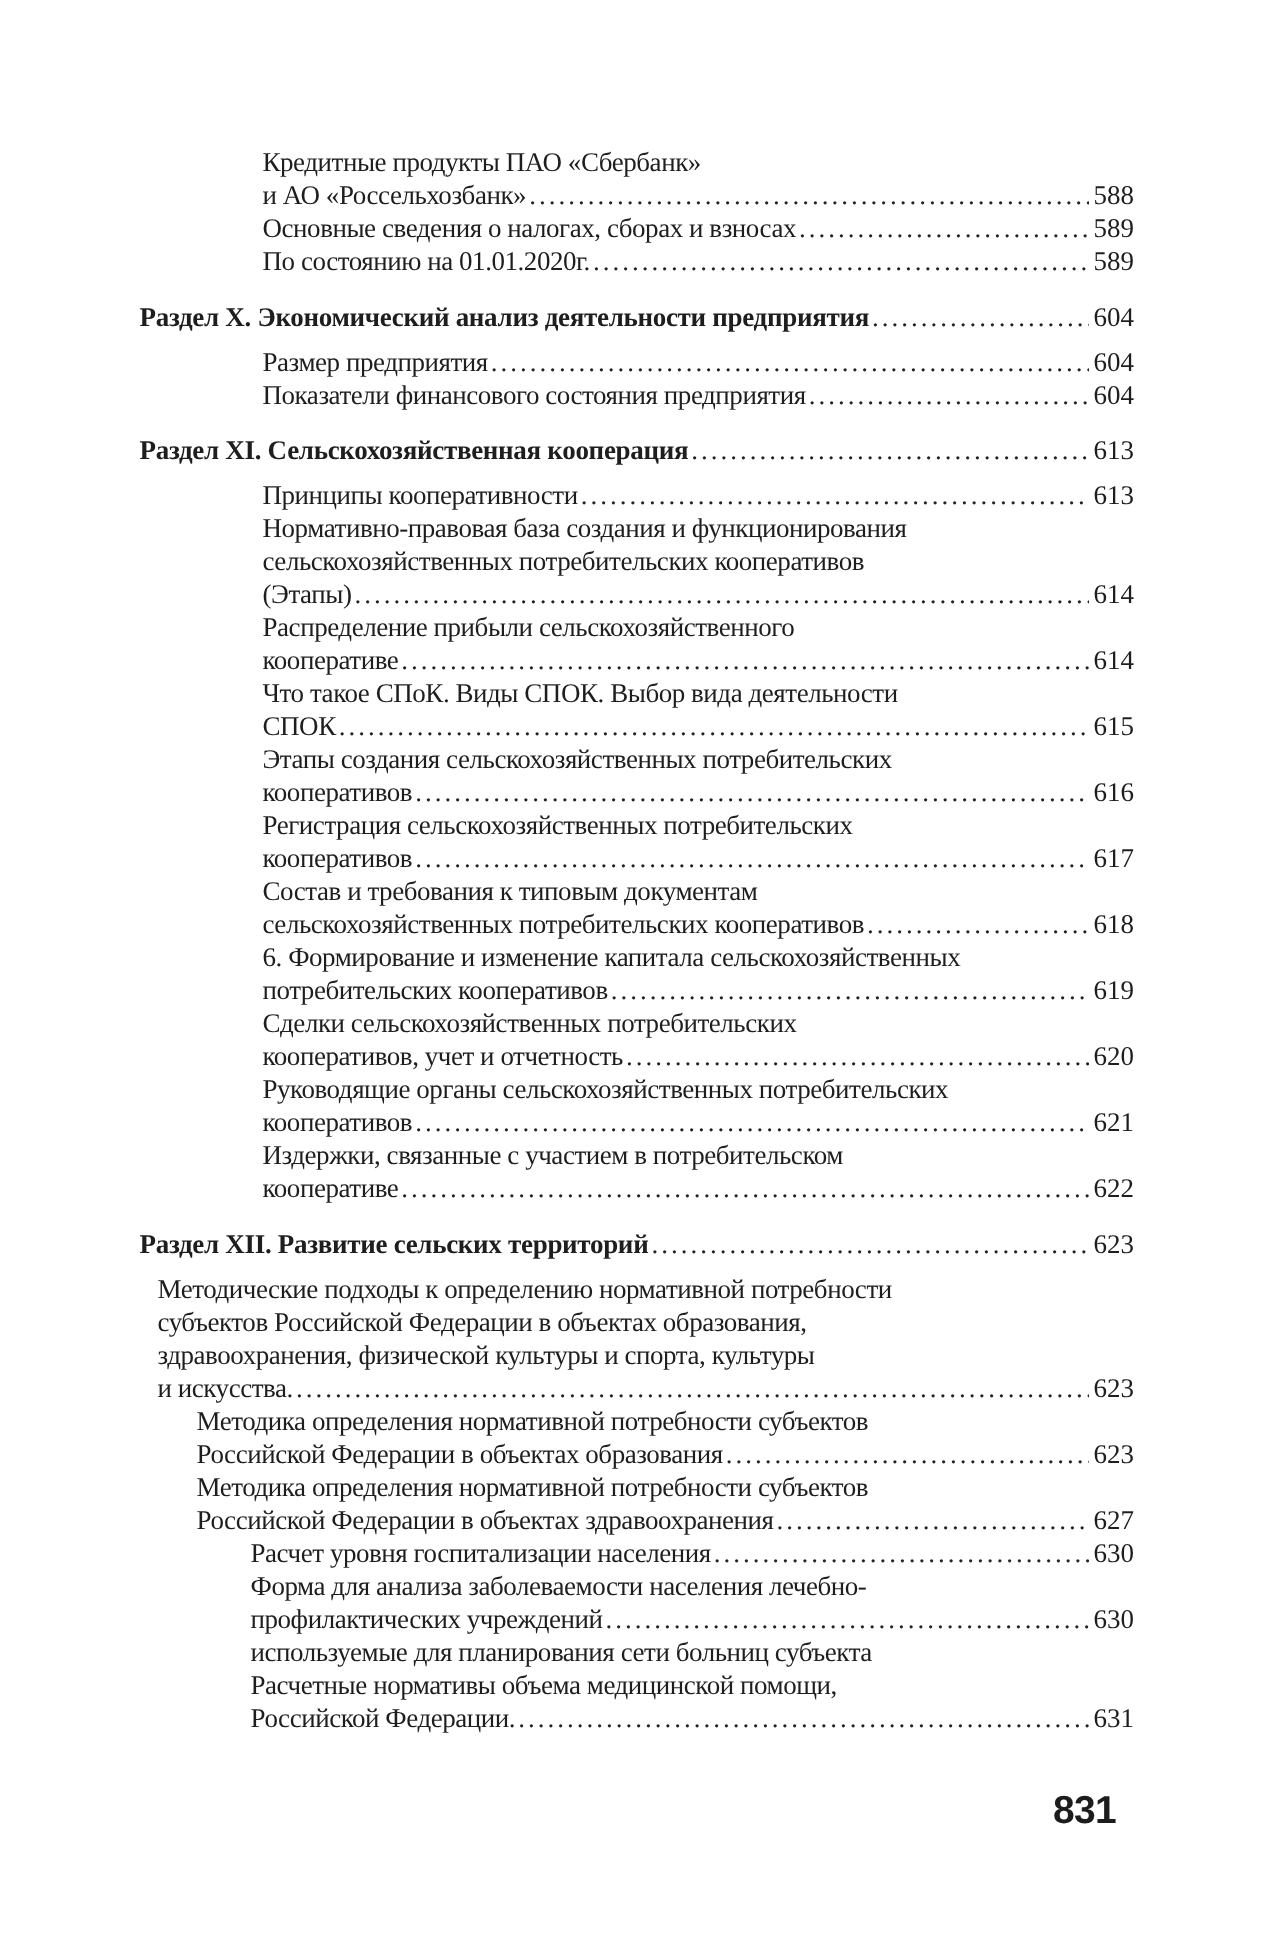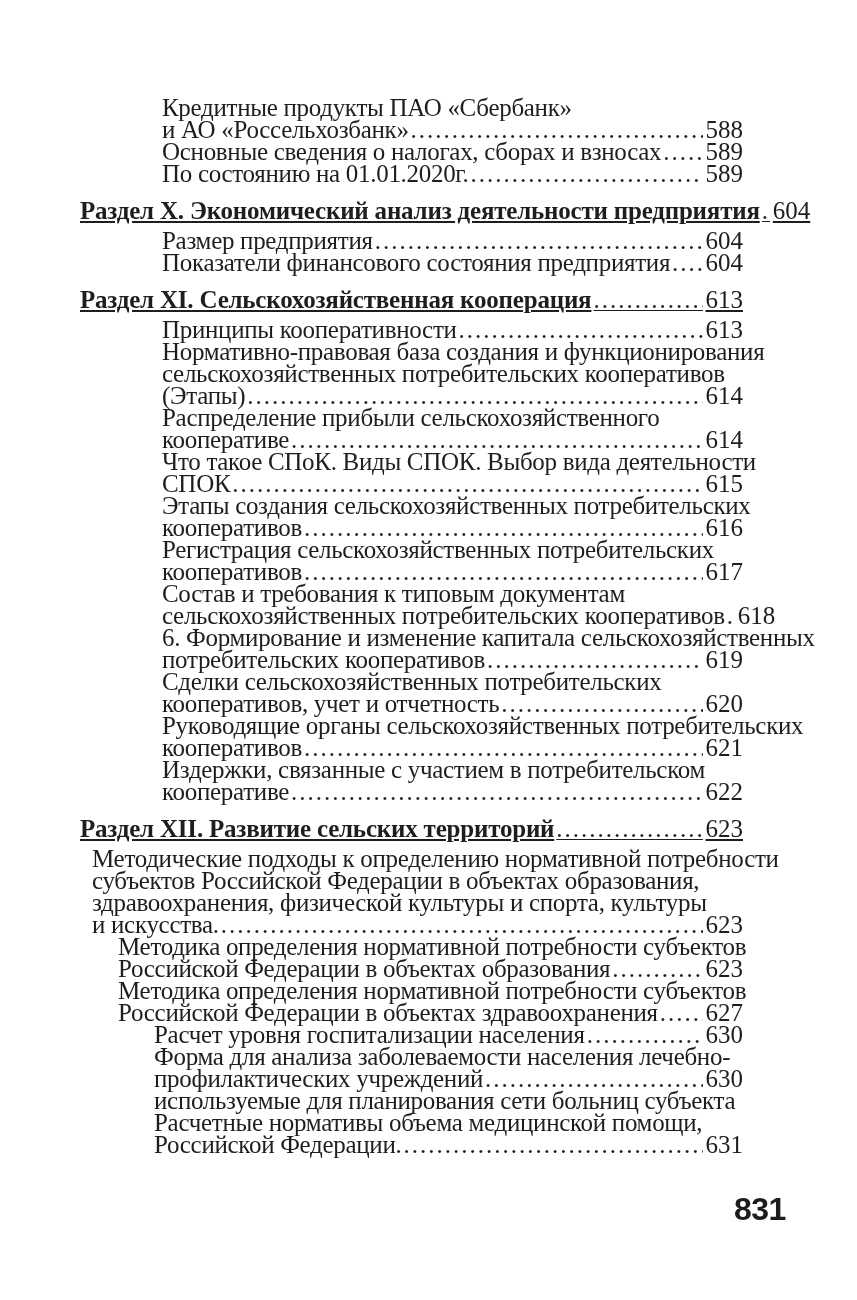--- a/index.html
+++ b/index.html
@@ -7,28 +7,28 @@
     width: 857px; height: 1300px;
     background: #ffffff;
     font-family: "Liberation Serif", "DejaVu Serif", serif;
     color: #1e1e1e;
     position: relative;
     overflow: hidden;
   }
   .page { position: absolute; inset: 0; background: #fff; }
   .toc {
     position: absolute;
-    left: 80px; top: 97px;
+    left: 93px; top: 97px;
     width: 663px;
-    font-size: 25px;
+    font-size: 18px;
     line-height: 22px;
     letter-spacing: -0.3px;
   }
   .entry { margin: 0; }
-  .entry.heading { margin-top: 15px; margin-bottom: 8px; text-decoration: underline; }
+  .entry.heading { margin-top: 15px; margin-bottom: 8px; }
   .entry.heading .txt { font-weight: bold; letter-spacing: -0.2px; }
   .ind0 { padding-left: 0; }
   .ind1 { padding-left: 12px; }
   .ind2 { padding-left: 38px; }
   .ind3 { padding-left: 74px; }
   .ind4 { padding-left: 82px; }
   .line { display: flex; align-items: baseline; }
   .txt { flex: 0 0 auto; white-space: pre; }
   .dots {
     flex: 1 1 auto;
@@ -39,24 +39,23 @@
     margin: 0 3px 0 2px;
     font-weight: normal;
     color: #222;
   }
   .pg { flex: 0 0 auto; font-weight: normal; letter-spacing: 0; }
   .folio {
     position: absolute;
     left: 702px; top: 1191px;
     font-family: "Liberation Sans", "DejaVu Sans", sans-serif;
     font-weight: bold;
-    font-size: 32px;
+    font-size: 26px;
     letter-spacing: -0.5px;
     color: #1c1c1c;
-    margin-left: 32px;
   }
 </style>
 </head>
 <body>
 
 <div class="page">
   <div class="toc" id="toc">
       <div class="entry ind4">
         <div class="line">
           <span class="txt">Кредитные продукты ПАО «Сбербанк»</span>

